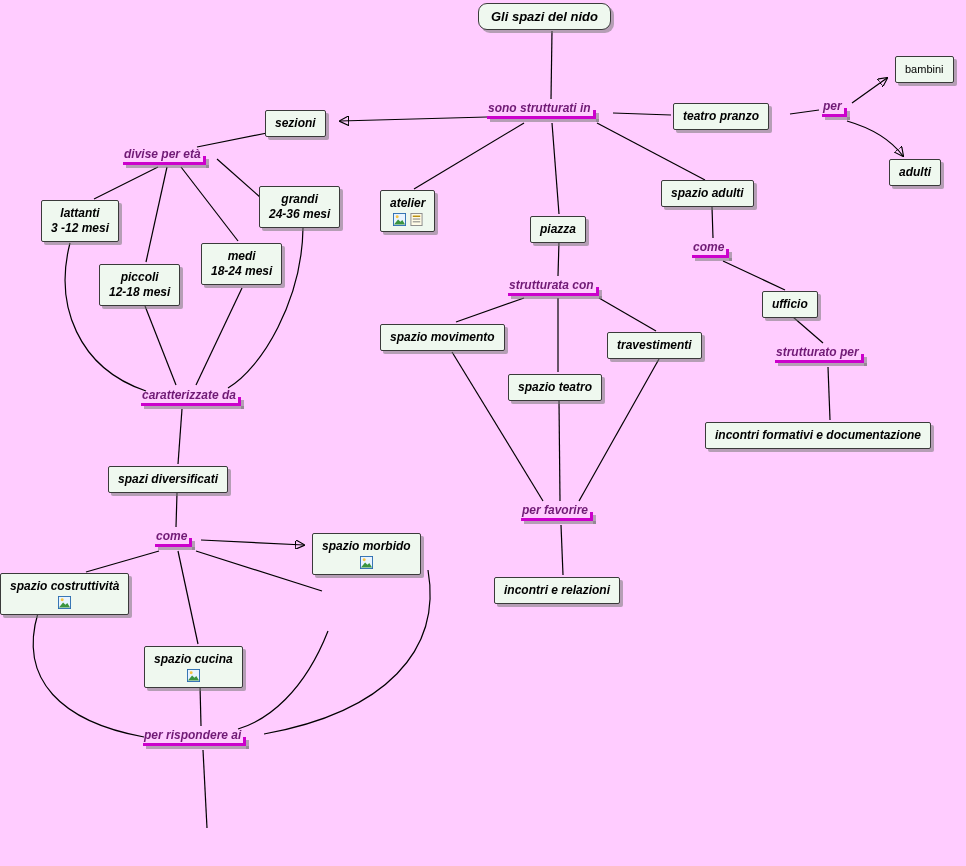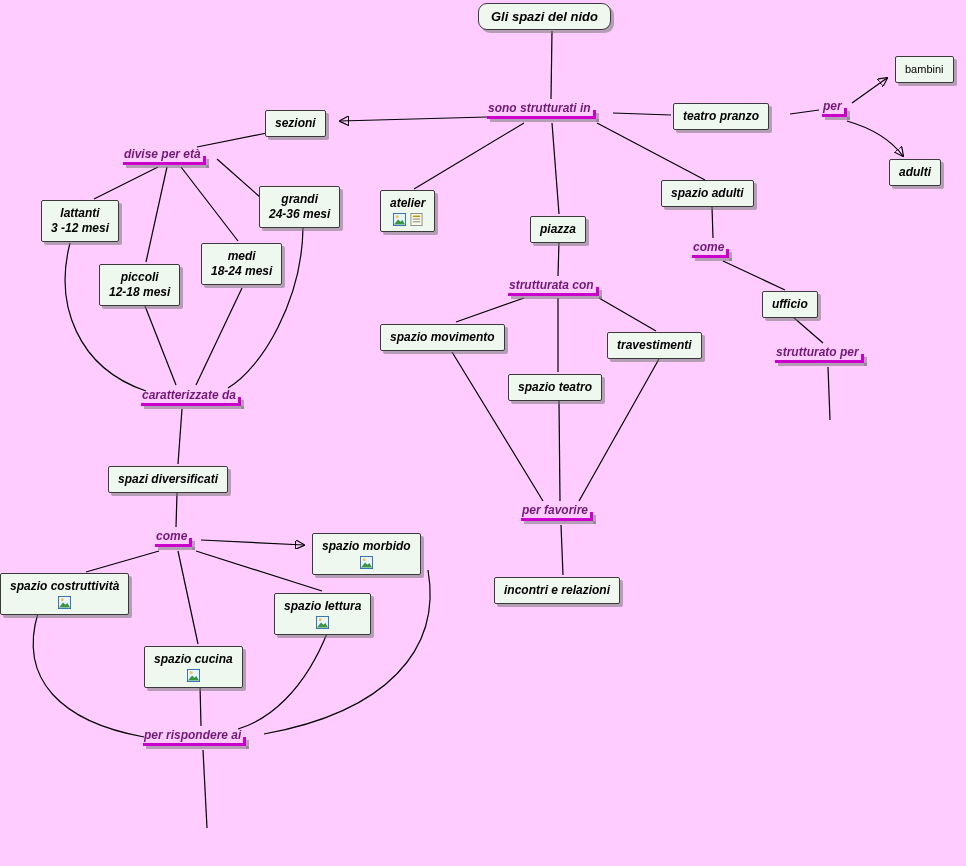--- a/index.html
+++ b/index.html
@@ -170,20 +170,23 @@
   </div>
 
   <div class="node" style="left:661px;top:180px;">
     <span class="lbl">spazio adulti</span>
   </div>
 
   <div class="node" style="left:762px;top:291px;">
     <span class="lbl">ufficio</span>
   </div>
 
+  <div class="node" style="left:705px;top:422px;">
+    <span class="lbl">incontri formativi e documentazione</span>
+  </div>
 
   <div class="node" style="left:380px;top:324px;">
     <span class="lbl">spazio movimento</span>
   </div>
 
   <div class="node" style="left:508px;top:374px;">
     <span class="lbl">spazio teatro</span>
   </div>
 
   <div class="node" style="left:607px;top:332px;">
@@ -213,30 +216,20 @@
     <span class="lbl">spazio costruttività</span>
     <span class="icons">
       <svg class="res-icon" width="13" height="13" viewBox="0 0 14 14" xmlns="http://www.w3.org/2000/svg">
         <rect x="0.5" y="0.5" width="13" height="13" fill="#e8f4ff" stroke="#2b6cb0"></rect>
         <circle cx="4.5" cy="4" r="1.6" fill="#f6c344"></circle>
         <path d="M1 12.5 L5.5 7 L8 9.5 L10 7.5 L13 12.5 Z" fill="#3a9440"></path>
       </svg>
     </span>
   </div>
 
-  <div class="node" style="left:274px;top:593px;">
-    <span class="lbl">spazio lettura</span>
-    <span class="icons">
-      <svg class="res-icon" width="13" height="13" viewBox="0 0 14 14" xmlns="http://www.w3.org/2000/svg">
-        <rect x="0.5" y="0.5" width="13" height="13" fill="#e8f4ff" stroke="#2b6cb0"></rect>
-        <circle cx="4.5" cy="4" r="1.6" fill="#f6c344"></circle>
-        <path d="M1 12.5 L5.5 7 L8 9.5 L10 7.5 L13 12.5 Z" fill="#3a9440"></path>
-      </svg>
-    </span>
-  </div>
 
   <div class="node" style="left:144px;top:646px;">
     <span class="lbl">spazio cucina</span>
     <span class="icons">
       <svg class="res-icon" width="13" height="13" viewBox="0 0 14 14" xmlns="http://www.w3.org/2000/svg">
         <rect x="0.5" y="0.5" width="13" height="13" fill="#e8f4ff" stroke="#2b6cb0"></rect>
         <circle cx="4.5" cy="4" r="1.6" fill="#f6c344"></circle>
         <path d="M1 12.5 L5.5 7 L8 9.5 L10 7.5 L13 12.5 Z" fill="#3a9440"></path>
       </svg>
     </span>

